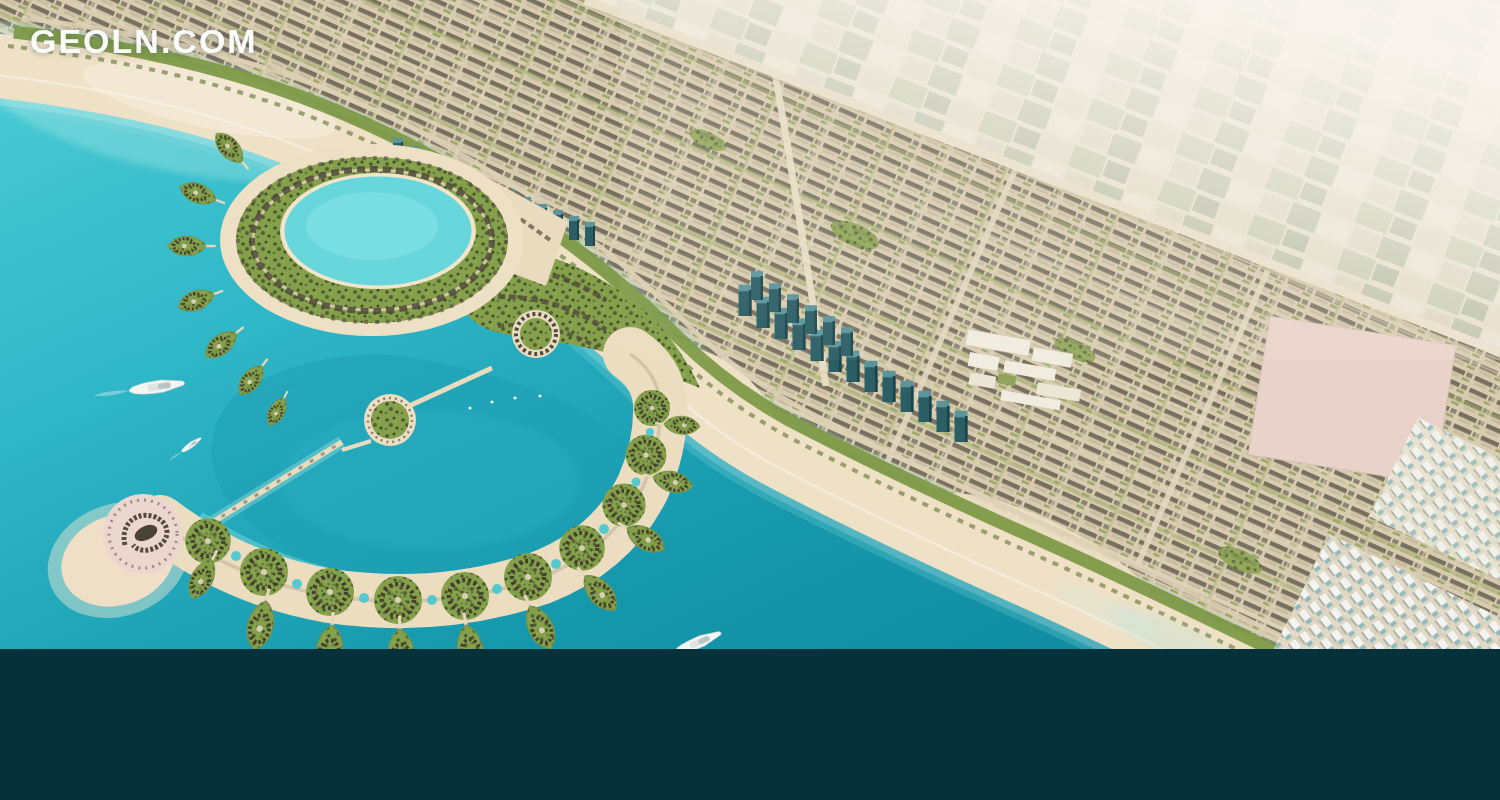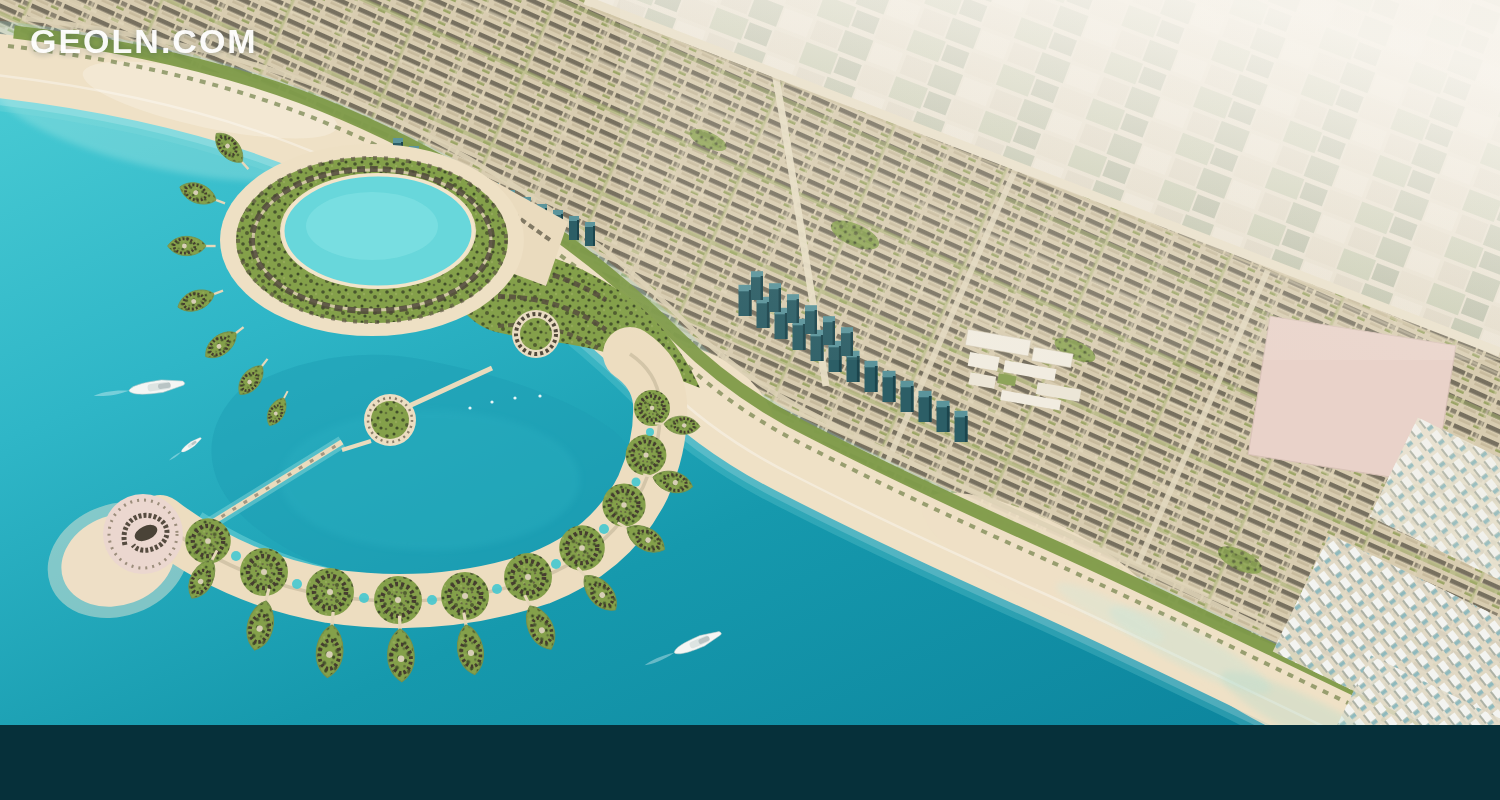--- a/index.html
+++ b/index.html
@@ -1,16 +1,16 @@
 <!DOCTYPE html>
 <html style="--sea_light: #4ecfd6; --sea_mid: #2fb6c7; --sea_deep: #1699ad; --sea_deepest: #0b829b; --bay: #1d9eb4; --lagoon: #68d7db; --sand: #efe1c6; --sand_pink: #ebd7cf; --greenery: #84a04a; --tree_dark: #47552d; --city_base: #d8ccb0; --roof_dark: #77705f; --road: #ddd2b6; --tower_teal: #2c5e66; --farmland: #d5c9ad; --haze: #f7f3eb; --plot_pink: #e9d2c9; --villa_white: #f3f4f1; --villa_roof: #8fb9bd; --watermark: #ffffff;"><head>
 <meta charset="utf-8">
 <style>
   html,body{margin:0;padding:0;background:#06303a;}
-  .stage{position:relative;width:1500px;height:725px;overflow:hidden;
+  .stage{position:relative;width:1500px;height:649px;overflow:hidden;
          font-family:"Liberation Sans",sans-serif;background:#0d87a0;}
   .stage svg{position:absolute;inset:0;display:block;}
   .watermark{position:absolute;left:30px;top:22px;font-size:34px;font-weight:bold;
              letter-spacing:2px;color:var(--watermark,#ffffff);opacity:.95;
              text-shadow:0 1px 6px rgba(25,55,65,.35);user-select:none;}
 </style>
 </head>
 <body>
 
 <div class="stage">

